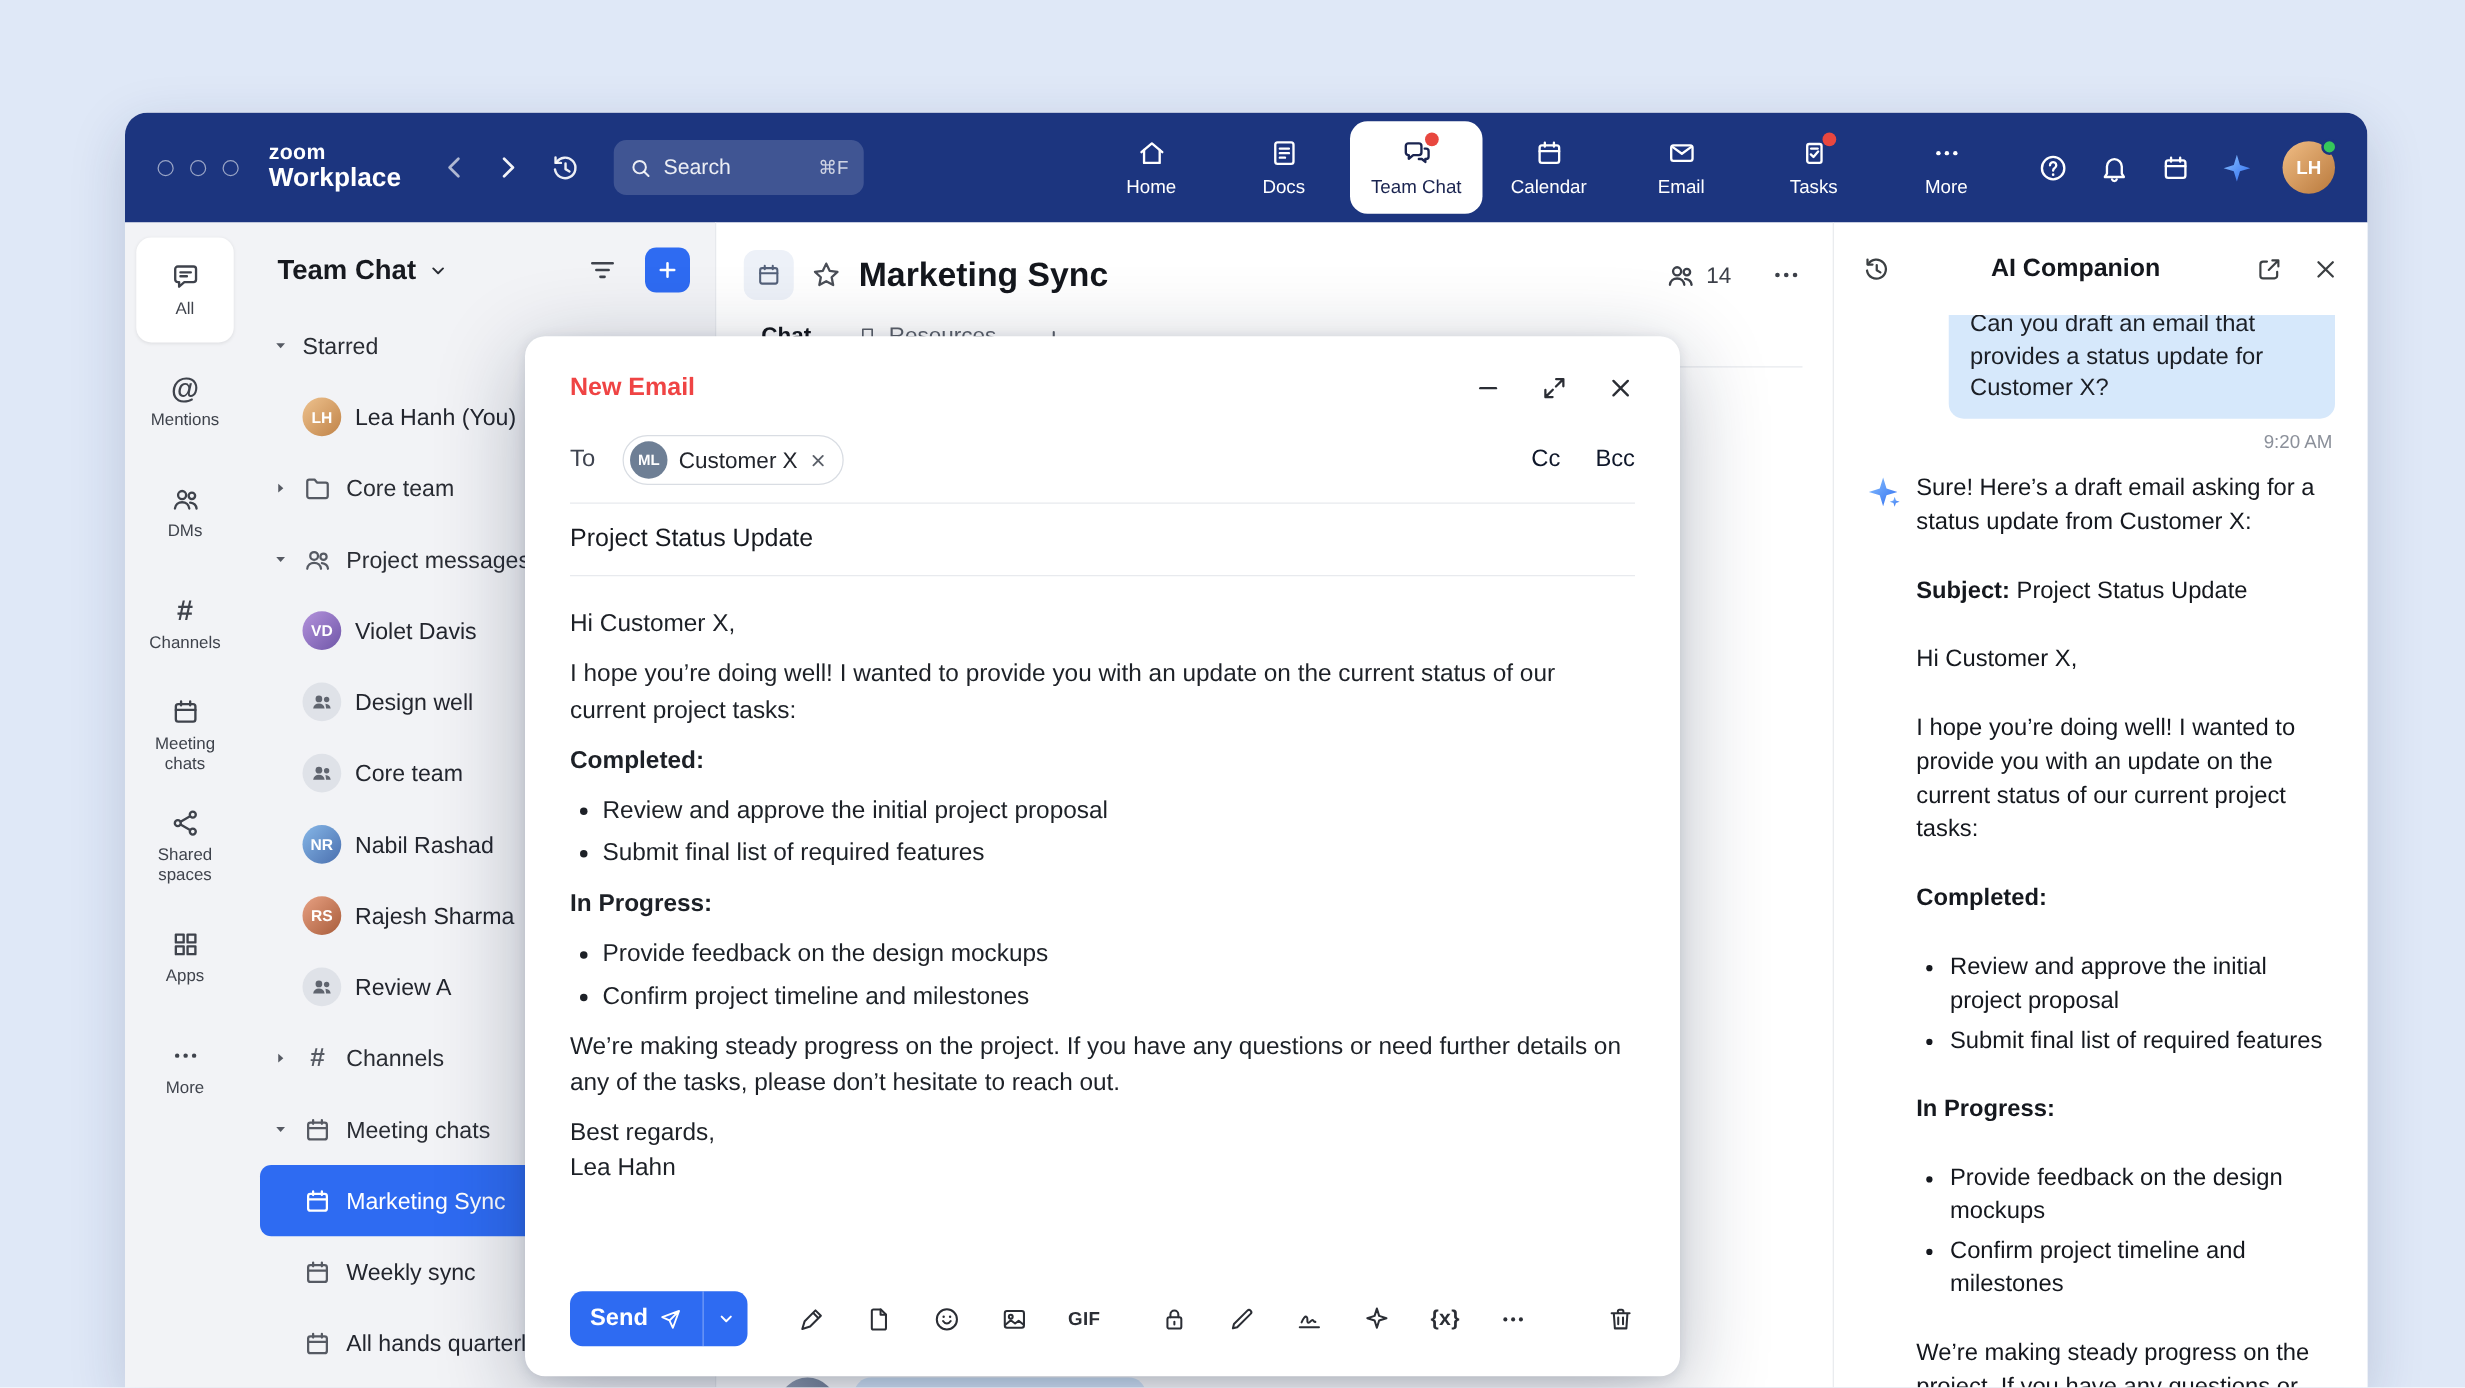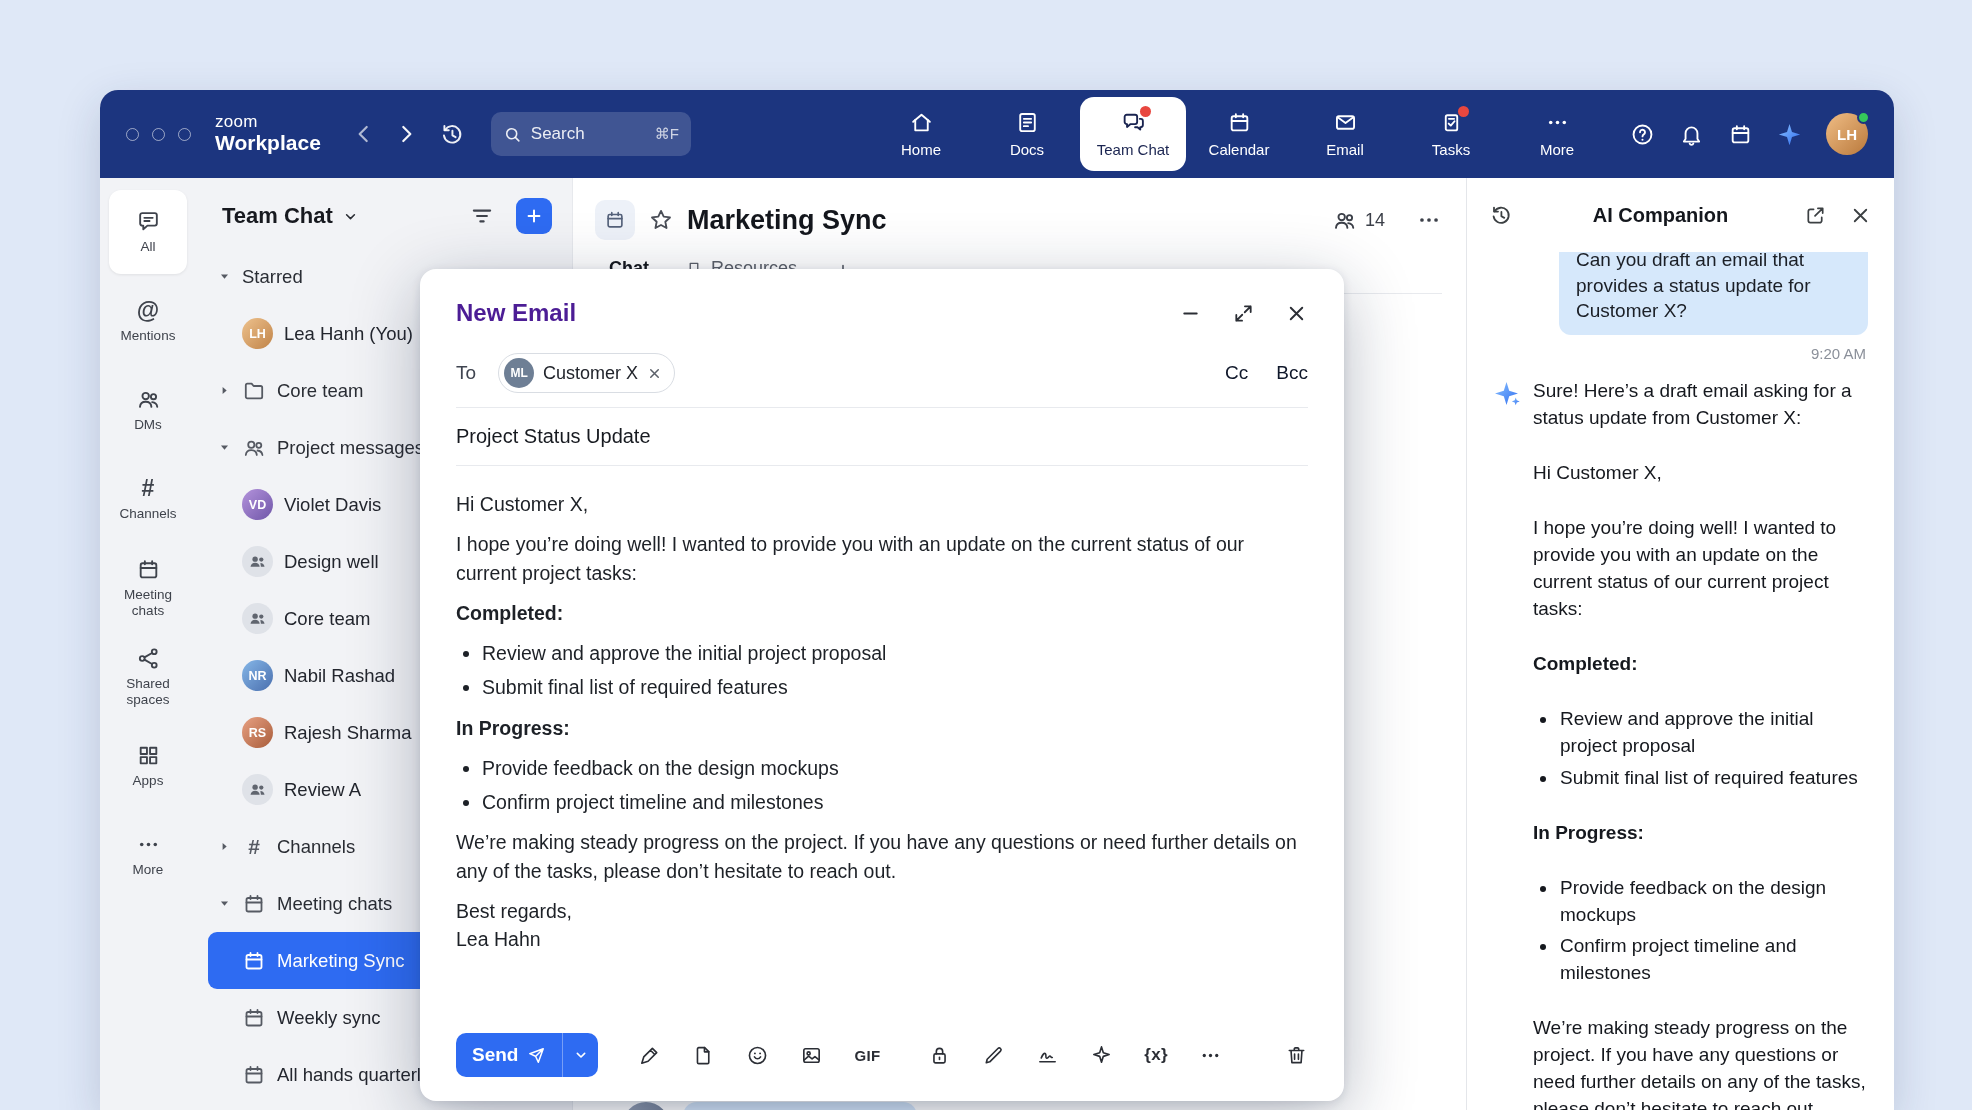--- a/index.html
+++ b/index.html
@@ -10,21 +10,21 @@
 
   
   .app-window{position:absolute;left:100px;top:90px;width:1794px;height:1020px;border-radius:18px 18px 0 0;
     overflow:hidden;background:#fff;box-shadow:0 14px 44px rgba(25,45,90,.18);display:flex;flex-direction:column}
 
   
   .topbar{height:88px;background:#1c357f;display:flex;align-items:center;padding:0 26px;color:#fff;flex:0 0 auto}
   .traffic{display:flex;gap:13px;align-items:center}
   .tl{width:13px;height:13px;border-radius:50%;border:1.5px solid rgba(255,255,255,.55)}
   .brand{margin-left:24px;line-height:1.08;white-space:nowrap}
-  .brand-top{font-size:17px;font-weight:normal;letter-spacing:.3px}
+  .brand-top{font-size:17px;font-weight:bold;letter-spacing:.3px}
   .brand-bottom{font-size:21px;font-weight:600}
   .nav-arrows{display:flex;gap:16px;margin-left:30px;align-items:center}
   .arrow-btn{width:26px;height:26px;color:rgba(255,255,255,.95)}
   .arrow-btn.dim{color:rgba(255,255,255,.65)}
   .hist-btn{width:26px;height:26px;margin-left:20px;color:rgba(255,255,255,.92)}
   .searchbox{margin-left:26px;width:200px;height:44px;background:rgba(255,255,255,.16);border-radius:10px;
     display:flex;align-items:center;gap:9px;padding:0 12px}
   .searchbox .sico{width:19px;height:19px;color:rgba(255,255,255,.9)}
   .search-ph{font-size:17px;color:rgba(255,255,255,.9)}
   .search-sc{margin-left:auto;font-size:15px;color:rgba(255,255,255,.75)}
@@ -120,21 +120,21 @@
   .ai-text .b,.b{font-weight:700}
   .ai-text ul{margin:0;padding-left:25px;display:flex;flex-direction:column;gap:5px}
   .ai-text li{padding-left:2px}
   .ai-feedback{display:flex;gap:19px;margin:18px 0 0 40px}
   .ai-feedback .ico{width:21px;height:21px;color:#5b6069}
 
   
   .email-modal{position:absolute;left:420px;top:269px;width:924px;height:832px;background:#fff;border-radius:16px;
     box-shadow:0 18px 70px rgba(18,30,60,.30),0 2px 10px rgba(18,30,60,.12);z-index:30;display:flex;flex-direction:column}
   .em-head{display:flex;align-items:center;padding:30px 36px 18px}
-  .em-title{font-size:24px;font-weight:700;color:#4c1d95}
+  .em-title{font-size:20px;font-weight:700;color:#ef4444}
   .em-head-icons{display:flex;gap:30px;margin-left:auto}
   .em-head-icons .ico{width:23px;height:23px;color:#2b2e35}
   .em-row{display:flex;align-items:center;padding:8px 36px 14px}
   .to-label{font-size:19px;color:#3f4450}
   .chip{display:flex;align-items:center;gap:9px;margin-left:22px;background:#fff;border:1px solid #d9dde3;
     border-radius:999px;padding:4px 12px 4px 5px}
   .chip-av{width:30px;height:30px;border-radius:50%;background:#6e7f95;color:#fff;font-size:12px;font-weight:700;
     display:flex;align-items:center;justify-content:center}
   .chip-name{font-size:18px;color:#22252c}
   .chip-x{width:15px;height:15px;color:#5b6069}
@@ -660,20 +660,21 @@
         <div class="ai-time">9:20 AM</div>
         <div class="ai-answer">
           <span class="ico ai-spark">
               <svg viewBox="0 0 24 24">
                 <path fill="url(#sparkGrad)" d="M12 1.8l2.4 7.8 7.8 2.4-7.8 2.4L12 22.2l-2.4-7.8-7.8-2.4 7.8-2.4z"></path>
                 <path fill="url(#sparkGrad)" d="M20.2 15.5l.9 2.6 2.6.9-2.6.9-.9 2.6-.9-2.6-2.6-.9 2.6-.9z"></path>
               </svg>
             </span>
           <div class="ai-text">
             <p>Sure! Here’s a draft email asking for a status update from Customer X:</p>
+            <p><span class="b">Subject:</span> <span>Project Status Update</span></p>
             <p>Hi Customer X,</p>
             <p>I hope you’re doing well! I wanted to provide you with an update on the current status of our current project tasks:</p>
             <p class="b">Completed:</p>
             <ul>
               <li>Review and approve the initial project proposal</li>
               <li>Submit final list of required features</li>
             </ul>
             <p class="b">In Progress:</p>
             <ul>
               <li>Provide feedback on the design mockups</li>

